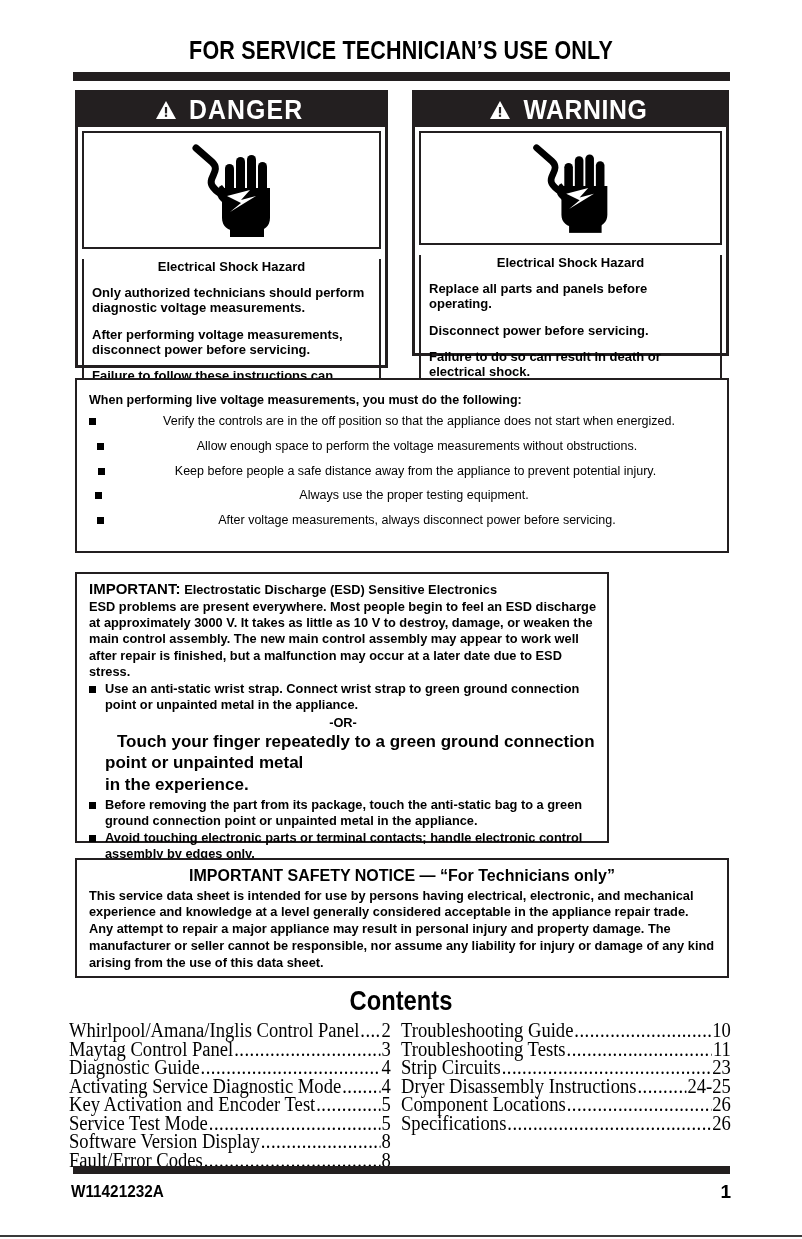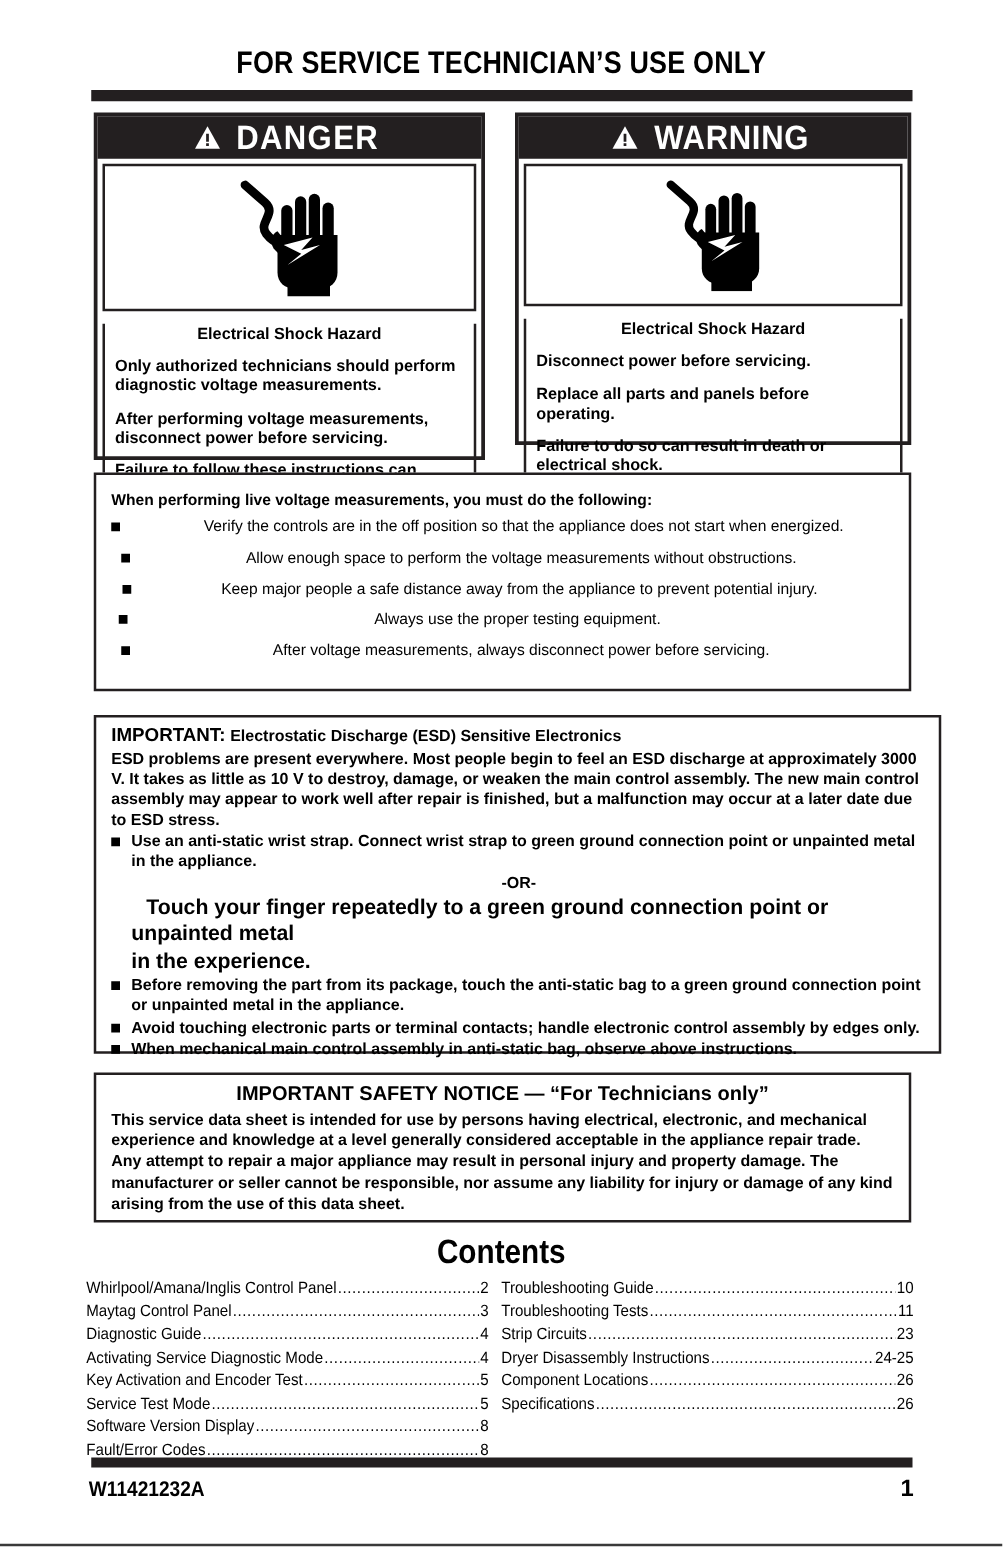--- a/index.html
+++ b/index.html
@@ -114,21 +114,21 @@
 
   
   .info-box {
     position: absolute;
     border: 2px solid #231f20;
     background: #ffffff;
     box-sizing: border-box;
   }
 
   .voltage-box { left: 75px; top: 378px; width: 654px; height: 175px; padding: 8px 12px 6px 12px; }
-  .esd-box     { left: 75px; top: 572px; width: 678px; height: 271px; padding: 6px 10px 4px 12px; }
+  .esd-box     { left: 75px; top: 572px; width: 534px; height: 271px; padding: 6px 10px 4px 12px; }
   .notice-box  { left: 75px; top: 858px; width: 654px; height: 120px; padding: 7px 12px 6px 12px; }
 
   .box-title {
     text-align: center;
     font-weight: bold;
     font-size: 17px;
     line-height: 1.1;
   }
   .box-subtitle {
     font-weight: bold;
@@ -240,22 +240,22 @@
     text-align: center;
     font-family: "Liberation Sans Narrow", "Liberation Sans", sans-serif;
     font-weight: bold;
     font-size: 27px;
     transform: scaleX(0.88);
   }
 
   .toc {
     position: absolute;
     top: 1021px;
-    font-family: Liberation Sans, sans-serif;
-    font-size: 13px;
+    font-family: Liberation Serif, serif;
+    font-size: 20px;
     line-height: 18.5px;
   }
   .toc-left  { left: 69px; width: 322px; }
   .toc-right { left: 401px; width: 330px; }
 
   .toc-row {
     display: flex;
     align-items: baseline;
     white-space: nowrap;
     transform: scaleX(0.93);
@@ -383,41 +383,41 @@
           <path d="M36 50 L84 50 L84 80 C84 88 78 93 70 93 L50 93 C42 93 36 88 36 80 Z" fill="#000"></path>
           <rect x="44" y="90" width="34" height="9" fill="#000"></rect>
           <path d="M41 58 L64 52 L55 62 L70 58 L44 74 L55 65 Z" fill="#ffffff"></path>
         </svg>
       </span>
     </div>
 
     <div class="signal-body">
       <div class="hazard-title">Electrical Shock Hazard</div>
       <div class="warning-text-wrap">
+        <div class="signal-para">Replace all parts and panels before operating.</div>
         <div class="signal-para">Disconnect power before servicing.</div>
-        <div class="signal-para">Replace all parts and panels before operating.</div>
         <div class="signal-para">Failure to do so can result in death or electrical shock.</div>
       </div>
     </div>
   </div>
 
   <div class="info-box voltage-box">
     <div class="box-subtitle">When performing live voltage measurements, you must do the following:</div>
     <ul class="bullets">
       <li>
         <span class="sq"></span>
         <span class="txt">Verify the controls are in the off position so that the appliance does not start when energized.</span>
       </li>
       <li class="ind-b">
         <span class="sq"></span>
         <span class="txt">Allow enough space to perform the voltage measurements without obstructions.</span>
       </li>
       <li class="ind-d">
         <span class="sq"></span>
-        <span class="txt">Keep major people a safe distance away from the appliance to prevent potential injury.</span>
+        <span class="txt">Keep before people a safe distance away from the appliance to prevent potential injury.</span>
       </li>
       <li class="ind-c">
         <span class="sq"></span>
         <span class="txt">Always use the proper testing equipment.</span>
       </li>
       <li class="ind-b">
         <span class="sq"></span>
         <span class="txt">After voltage measurements, always disconnect power before servicing.</span>
       </li>
     </ul>

